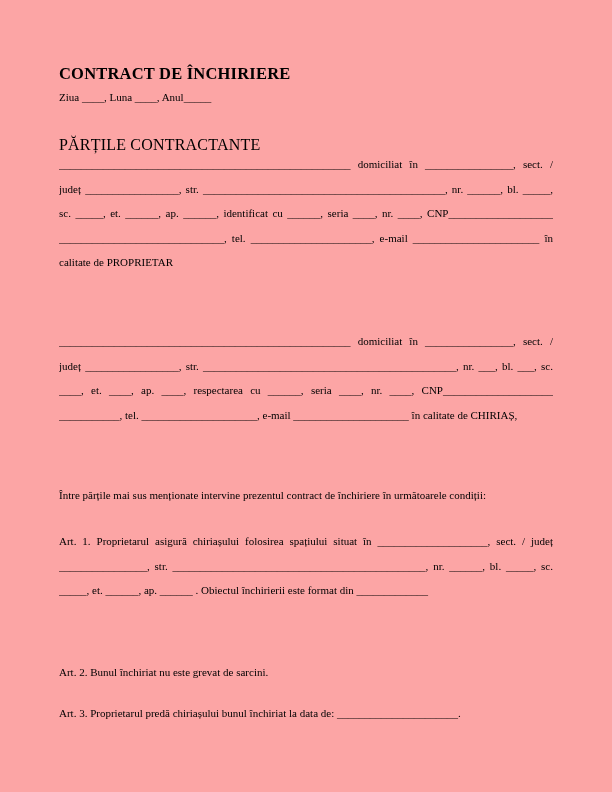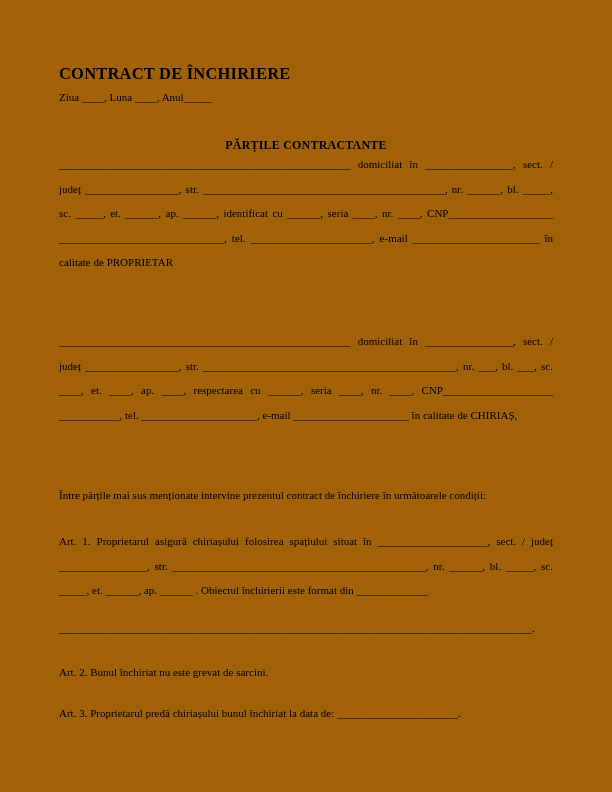--- a/index.html
+++ b/index.html
@@ -4,21 +4,21 @@
 <style>
   html, body {
     margin: 0;
     padding: 0;
     background: #ffffff;
   }
   .page {
     position: relative;
     width: 612px;
     height: 792px;
-    background: #a16207;
+    background: #fca5a5;
     color: #000000;
     font-family: "Liberation Serif", "DejaVu Serif", serif;
     overflow: hidden;
   }
   .blk {
     position: absolute;
     left: 59px;
     width: 494px;
   }
   .doc-title {
@@ -27,26 +27,25 @@
     line-height: 20px;
     letter-spacing: 0.2px;
     white-space: nowrap;
   }
   .small-line {
     font-size: 11px;
     line-height: 16px;
     white-space: nowrap;
   }
   .section-heading {
-    font-size: 12px;
-    font-weight: bold;
+    font-size: 16px;
+    font-weight: normal;
     line-height: 16px;
     letter-spacing: 0.2px;
     white-space: nowrap;
-    text-align: center;
   }
   .para {
     font-size: 11px;
     line-height: 24.5px;
   }
   .para .ln {
     overflow: hidden;
   }
   .jl {
     text-align: justify;
@@ -87,19 +86,18 @@
 
 
   <div class="blk single" style="top:487px">Între părțile mai sus menționate intervine prezentul contract de închiriere în următoarele condiții:</div>
 
   <div class="blk para" style="top:529px">
     <div class="ln jl">Art. 1. Proprietarul asigură chiriașului folosirea spațiului situat în ____________________, sect. / județ</div>
     <div class="ln jl">________________, str. ______________________________________________, nr. ______, bl. _____, sc.</div>
     <div class="ln">_____, et. ______, ap. ______ . Obiectul închirierii este format din _____________</div>
   </div>
 
-  <div class="blk single" style="top:620px">______________________________________________________________________________________.</div>
 
   <div class="blk single" style="top:664px">Art. 2. Bunul închiriat nu este grevat de sarcini.</div>
 
   <div class="blk single" style="top:705px">Art. 3. Proprietarul predă chiriașului bunul închiriat la data de: ______________________.</div>
 
 </div>
 
 </body></html>

